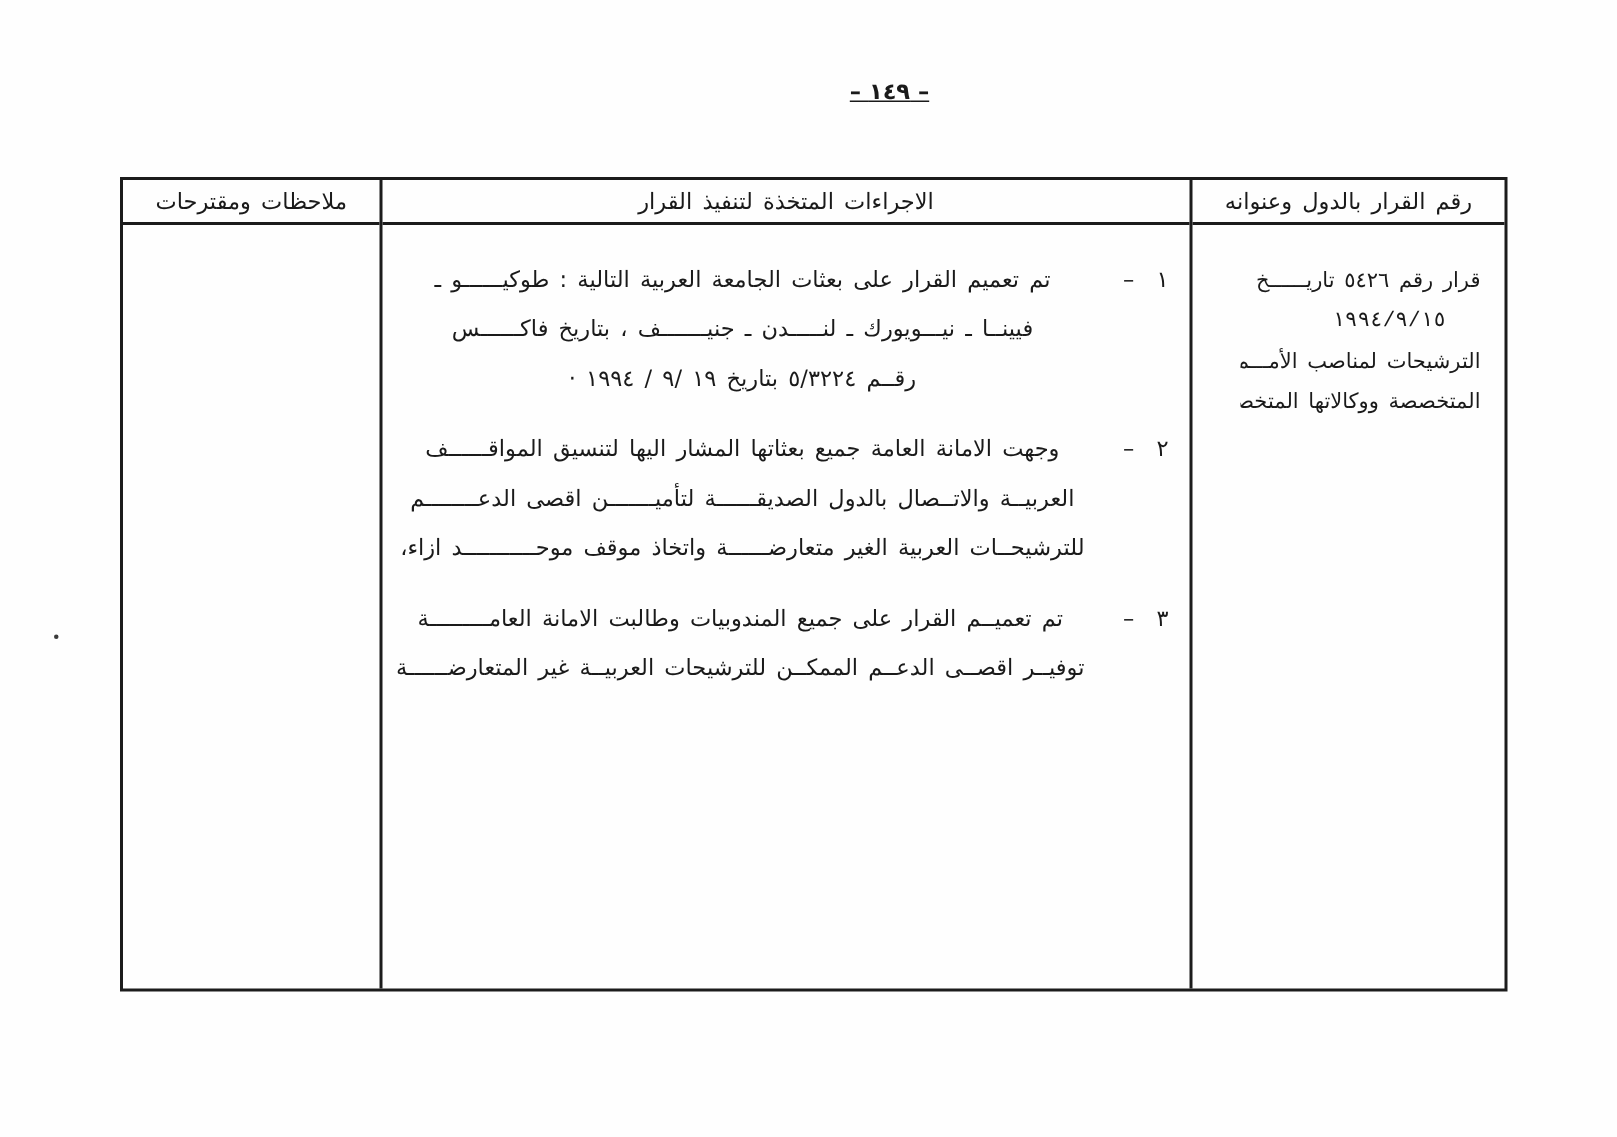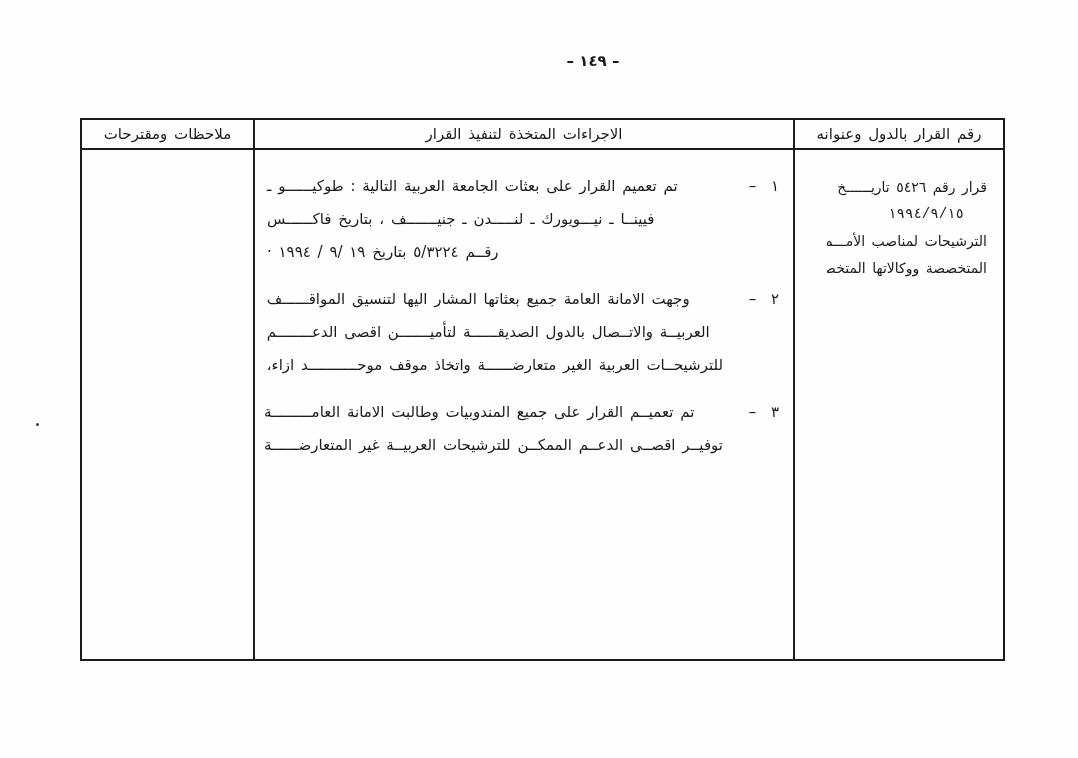--- a/index.html
+++ b/index.html
@@ -13,20 +13,21 @@
   .page { position: relative; width: 1078px; height: 758px; }
 
   .page-number {
     position: absolute;
     top: 52px; left: 528px; width: 130px;
     text-align: center;
     font-size: 15px;
     font-weight: bold;
     letter-spacing: 1px;
     direction: rtl;
+    text-decoration: underline;
   }
 
   .doc-table {
     position: absolute;
     top: 118px; left: 80px;
     width: 925px; height: 543px;
     box-sizing: border-box;
     border: 2px solid #1c1c1c;
     display: flex;
     direction: rtl;
@@ -66,21 +67,21 @@
     word-spacing: 2px;
   }
   .item { display: flex; margin-bottom: 14px; }
   .item-marker {
     width: 46px; flex-shrink: 0;
     text-align: right;
     word-spacing: 10px;
     white-space: nowrap;
   }
   .item-lines { flex: 1; padding-right: 10px; }
-  .pline { text-align: left; white-space: nowrap; }
+  .pline { text-align: center; white-space: nowrap; }
 
   .cell-notes { }
 
   .artifact-dot {
     position: absolute;
     left: 36px; top: 423px;
     width: 3px; height: 3px;
     background: #3a3a3a;
     border-radius: 50%;
   }

